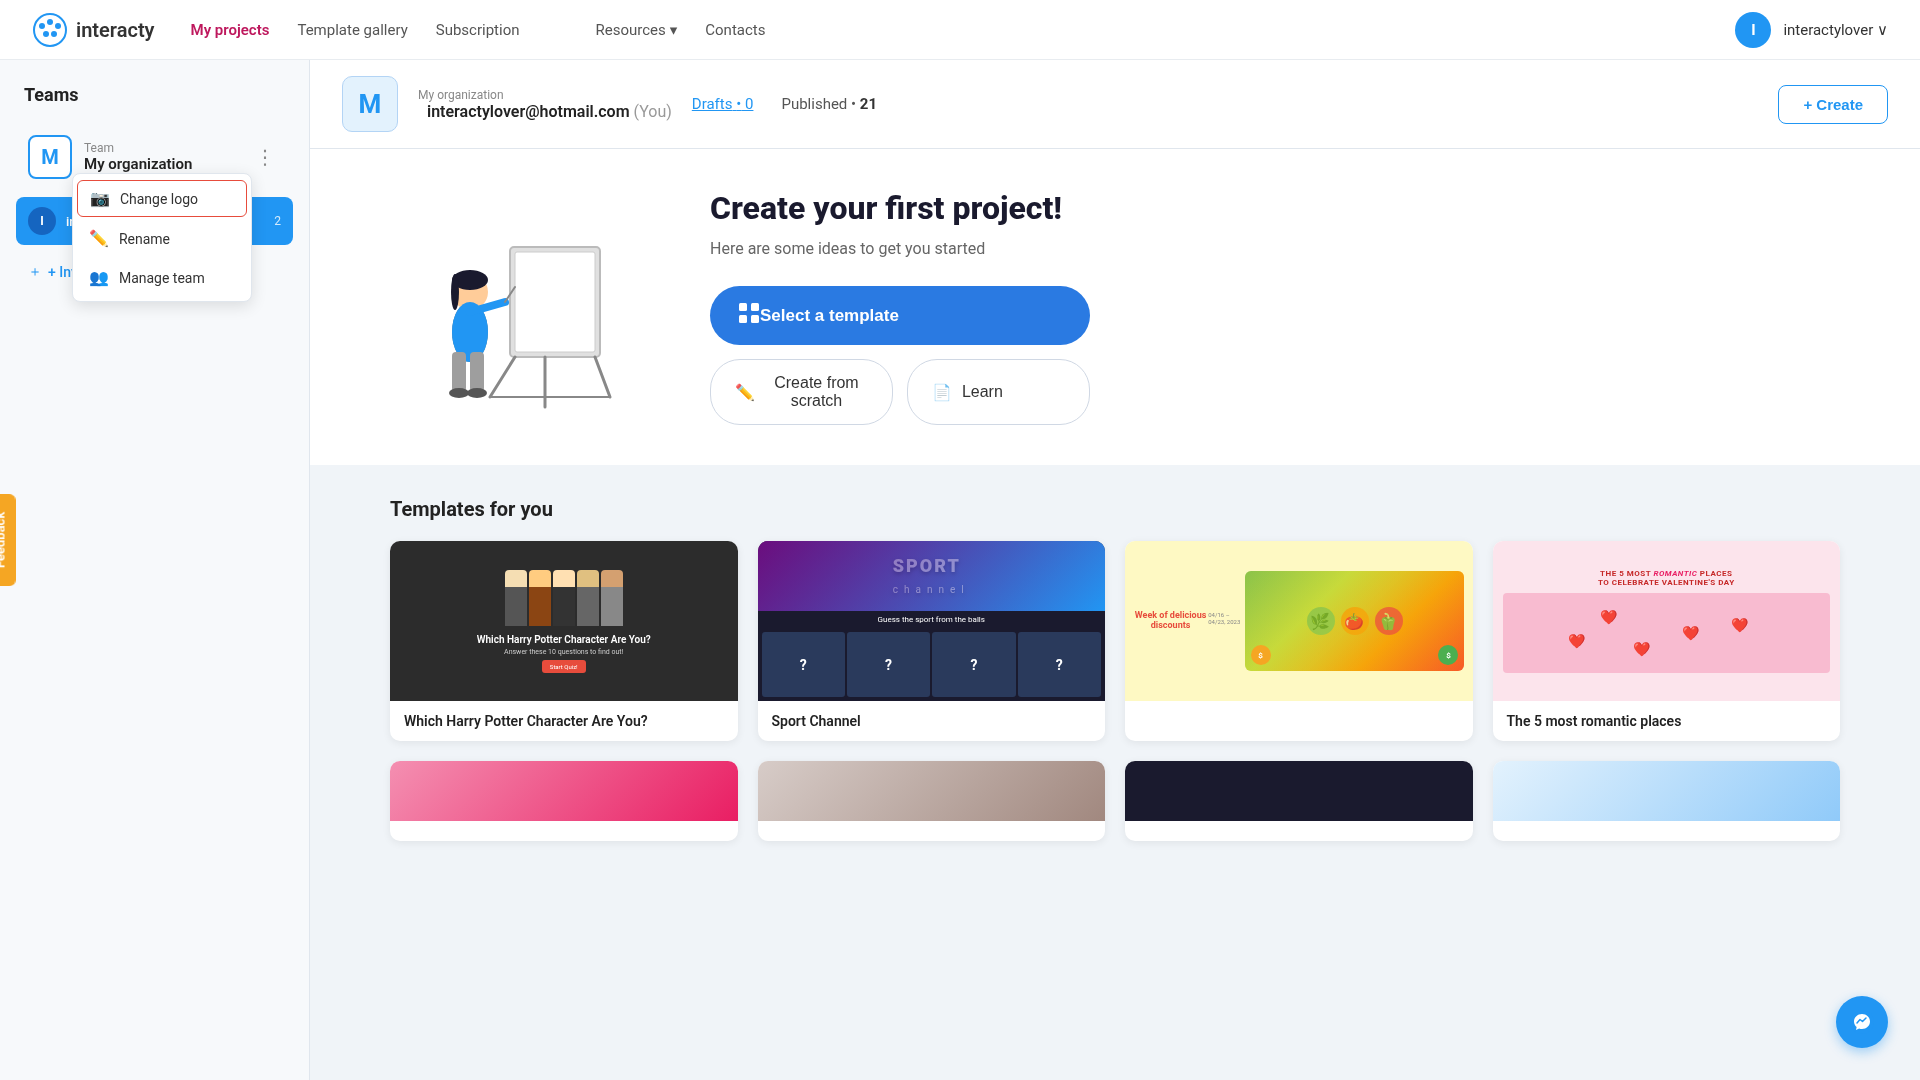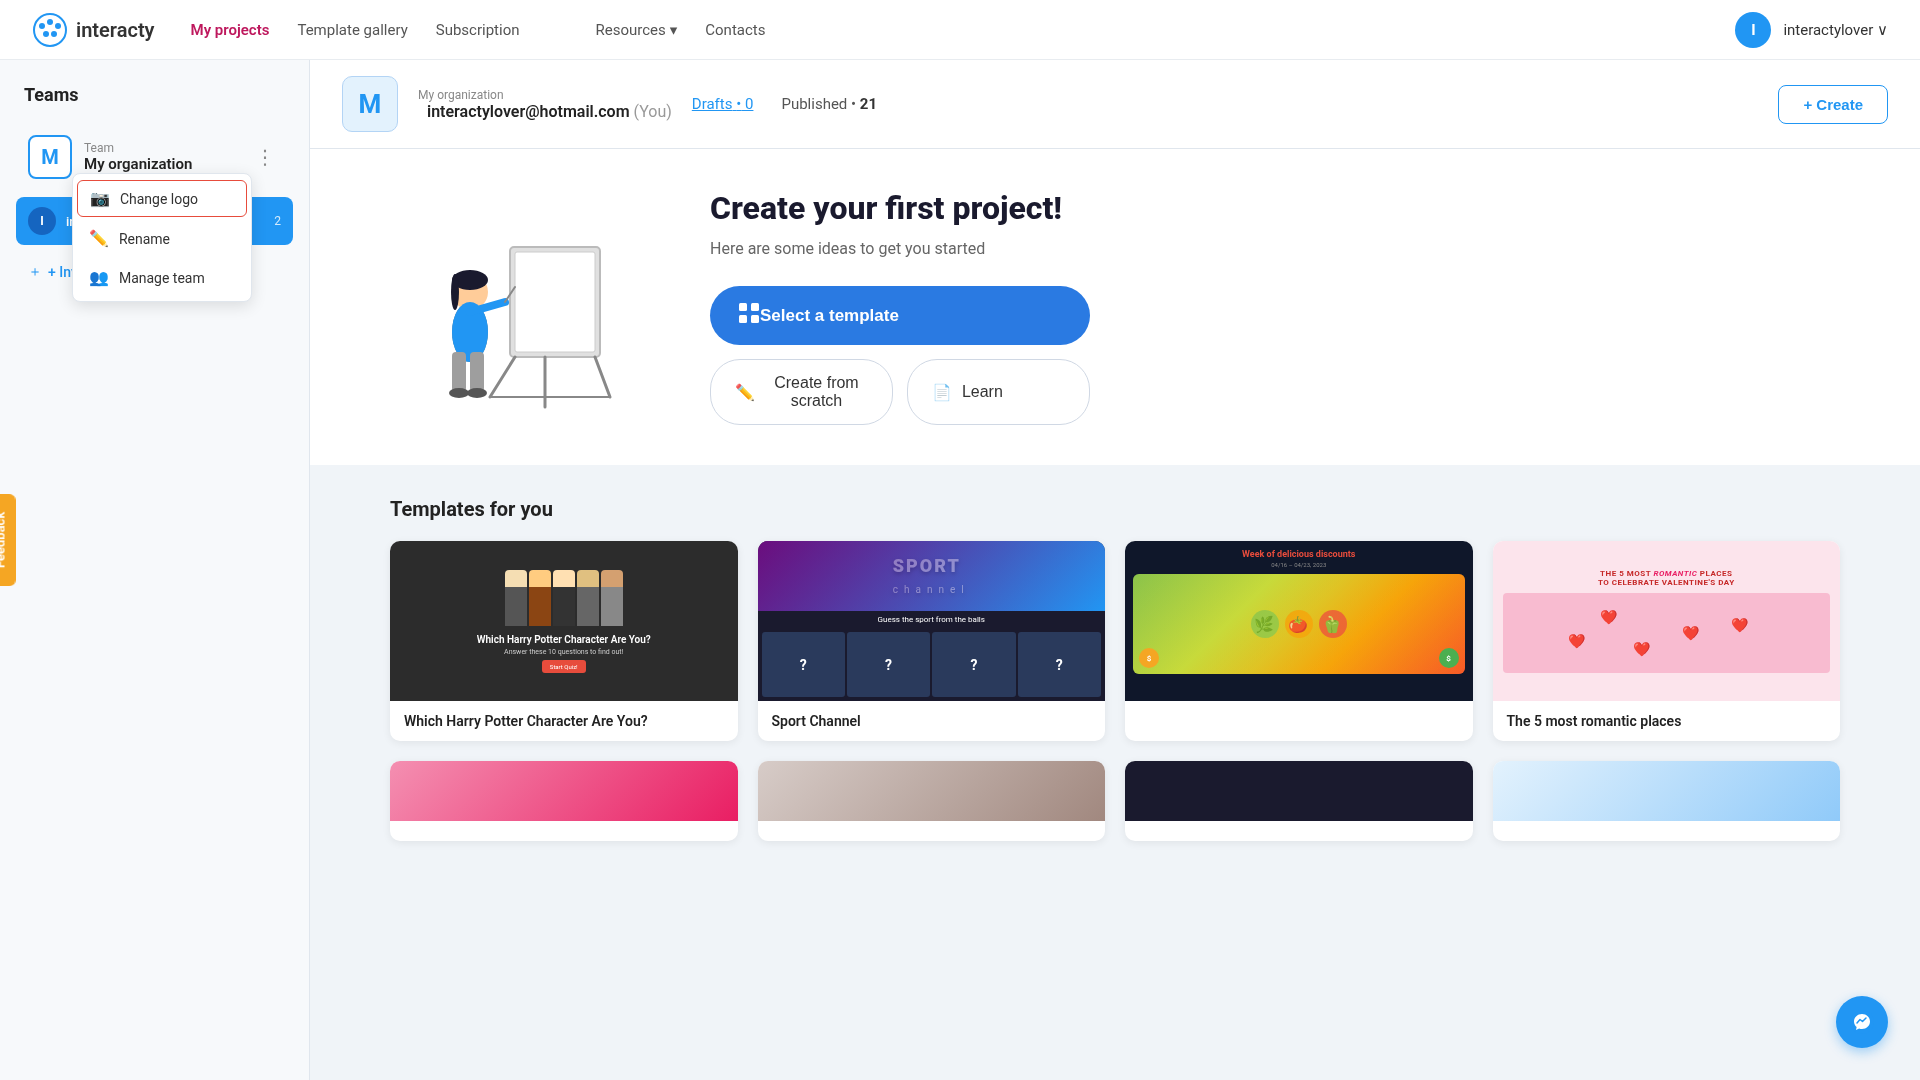--- a/index.html
+++ b/index.html
@@ -465,24 +465,24 @@
       justify-content: center;
       border-radius: 3px;
       color: white;
       font-size: 14px;
       font-weight: 700;
       padding: 8px 0;
     }
 
     
     .tmpl-hyper {
-      background: #0f172a;
+      background: #fef9c3;
       height: 100%;
       display: flex;
-      flex-direction: column;
+      flex-direction: row;
       align-items: center;
       padding: 8px;
     }
     .hyper-title {
       color: #e74c3c;
       font-size: 9px;
       font-weight: 700;
       text-align: center;
       margin-bottom: 2px;
     }

